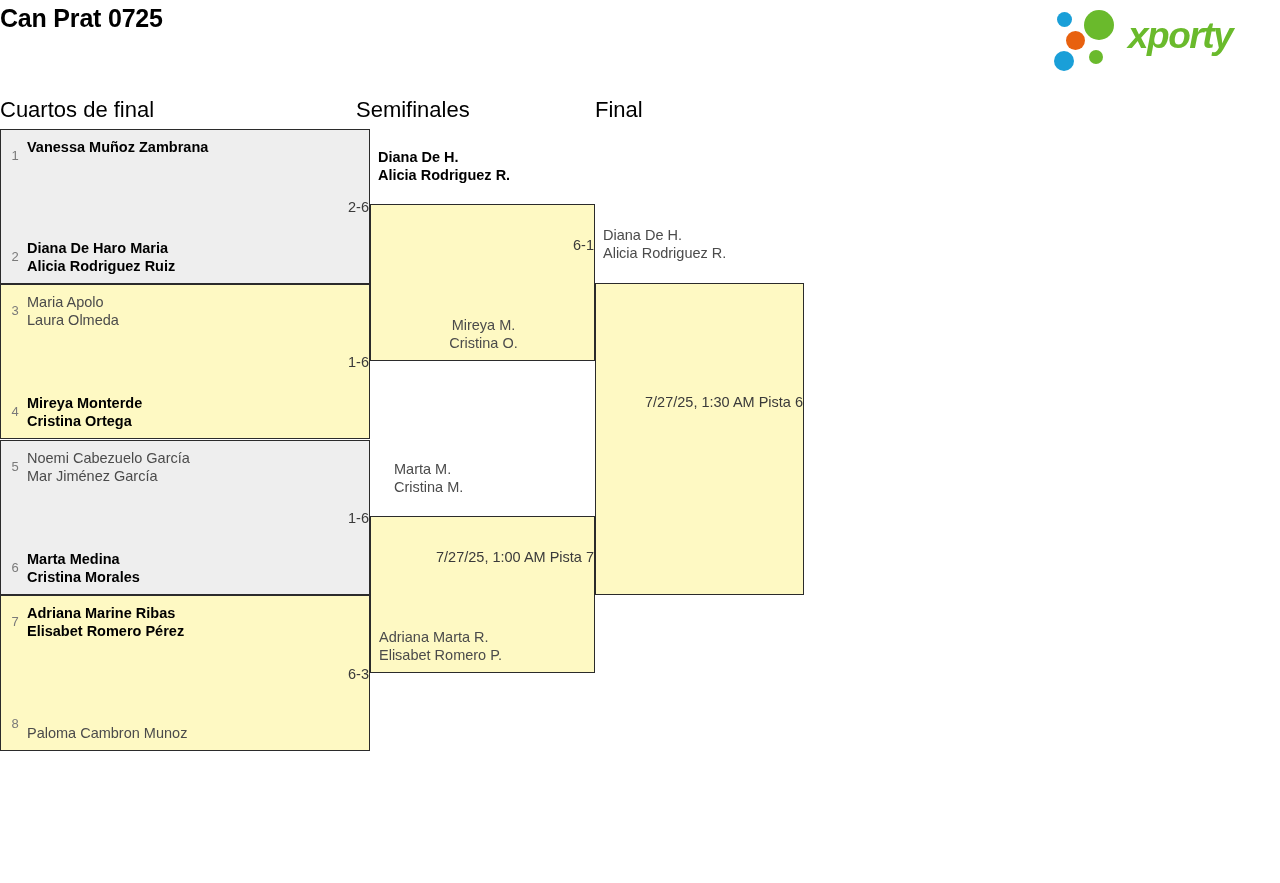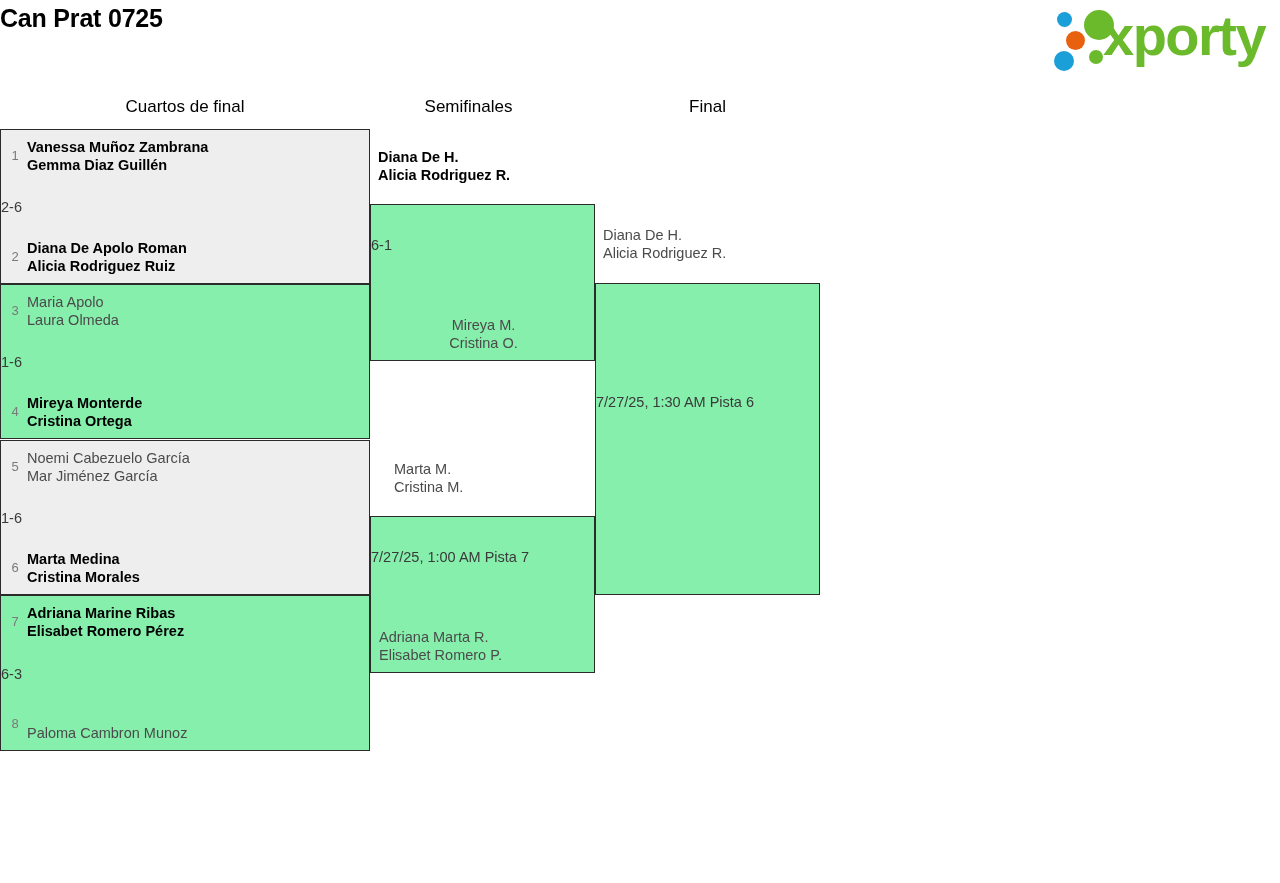--- a/index.html
+++ b/index.html
@@ -40,33 +40,34 @@
   }
   #logo-dots { position: absolute; left: 0; top: 6px; width: 70px; height: 52px; }
   .dot { position: absolute; border-radius: 50%; }
   #dot-blue-top   { left: 7px;  top: 2px;  width: 15px; height: 15px; background: #1a9fd8; }
   #dot-orange     { left: 16px; top: 21px; width: 19px; height: 19px; background: #e8610f; }
   #dot-blue-bot   { left: 4px;  top: 41px; width: 20px; height: 20px; background: #1a9fd8; }
   #dot-green-big  { left: 34px; top: 0px;  width: 30px; height: 30px; background: #6aba2c; }
   #dot-green-sm   { left: 39px; top: 40px; width: 14px; height: 14px; background: #6aba2c; }
   #logo-word {
     position: absolute;
-    left: 53px; top: -2px;
-    font-size: 56px;
+    left: 78px; top: -2px;
+    font-size: 37px;
     font-weight: bold;
     color: #6aba2c;
     letter-spacing: -1.5px;
     line-height: 68px;
+    font-style: italic;
   }
 
   
   .round-header {
     position: absolute;
-    font-size: 17px;
-    text-align: center;
+    font-size: 22px;
+    text-align: left;
     color: #000;
     white-space: nowrap;
   }
   #round-header-0 { left: 0px;   top: 97px; width: 370px; }
   #round-header-1 { left: 356px; top: 97px; width: 225px; }
   #round-header-2 { left: 595px; top: 97px; width: 225px; }
 
   
   #bracket {
     position: absolute;
@@ -74,21 +75,21 @@
     width: 1280px; height: 883px;
   }
 
   
   .match {
     position: absolute;
     box-sizing: border-box;
     border: 1px solid #2b2b2b;
   }
   .match.shaded { background: #eeeeee; }
-  .match.plain  { background: #86efac; }
+  .match.plain  { background: #fef9c3; }
 
   
   .team {
     position: absolute;
     left: 0;
     width: 100%;
     box-sizing: border-box;
     padding-left: 26px;
     padding-right: 6px;
   }
@@ -115,21 +116,21 @@
     color: #7a7a7a;
   }
   .team.top .seed    { top: 9px; }
   .team.bottom .seed { bottom: 9px; }
 
   
   .match-info {
     position: absolute;
     left: 0;
     width: 100%;
-    text-align: left;
+    text-align: right;
     font-size: 14.5px;
     line-height: 18px;
     color: #3a3a3a;
     white-space: nowrap;
   }
 </style>
 </head>
 <body>
 
 <div id="header">
@@ -152,26 +153,25 @@
 <div class="round-header" id="round-header-0">Cuartos de final</div>
 <div class="round-header" id="round-header-1">Semifinales</div>
 <div class="round-header" id="round-header-2">Final</div>
 
 <div id="bracket">
 
   <div class="match shaded" style="left:0px; top:129px; width:370px; height:155px;">
     <div class="team top winner">
       <span class="seed">1</span>
       <span class="team-line">Vanessa Muñoz Zambrana</span>
-      <span class="team-line">Gemma Diaz Guillén</span>
     </div>
     <div class="match-info" style="top:68px;">2-6</div>
     <div class="team bottom winner">
       <span class="seed">2</span>
-      <span class="team-line">Diana De Apolo Roman</span>
+      <span class="team-line">Diana De Haro Maria</span>
       <span class="team-line">Alicia Rodriguez Ruiz</span>
     </div>
   </div>
 
   <div class="match plain" style="left:0px; top:284px; width:370px; height:155px;">
     <div class="team top">
       <span class="seed">3</span>
       <span class="team-line">Maria Apolo</span>
       <span class="team-line">Laura Olmeda</span>
     </div>
@@ -234,17 +234,17 @@
       <span class="team-line">Adriana Marta R.</span>
       <span class="team-line">Elisabet Romero P.</span>
     </div>
   </div>
 
   <div class="team" style="position:absolute; left:595px; top:226px; width:225px; padding-left:8px;">
     <span class="team-line">Diana De H.</span>
     <span class="team-line">Alicia Rodriguez R.</span>
   </div>
 
-  <div class="match plain" style="left:595px; top:283px; width:225px; height:312px;">
+  <div class="match plain" style="left:595px; top:283px; width:209px; height:312px;">
     <div class="match-info" style="top:109px;">7/27/25, 1:30 AM Pista 6</div>
   </div>
 
 </div>
 
 </body></html>

